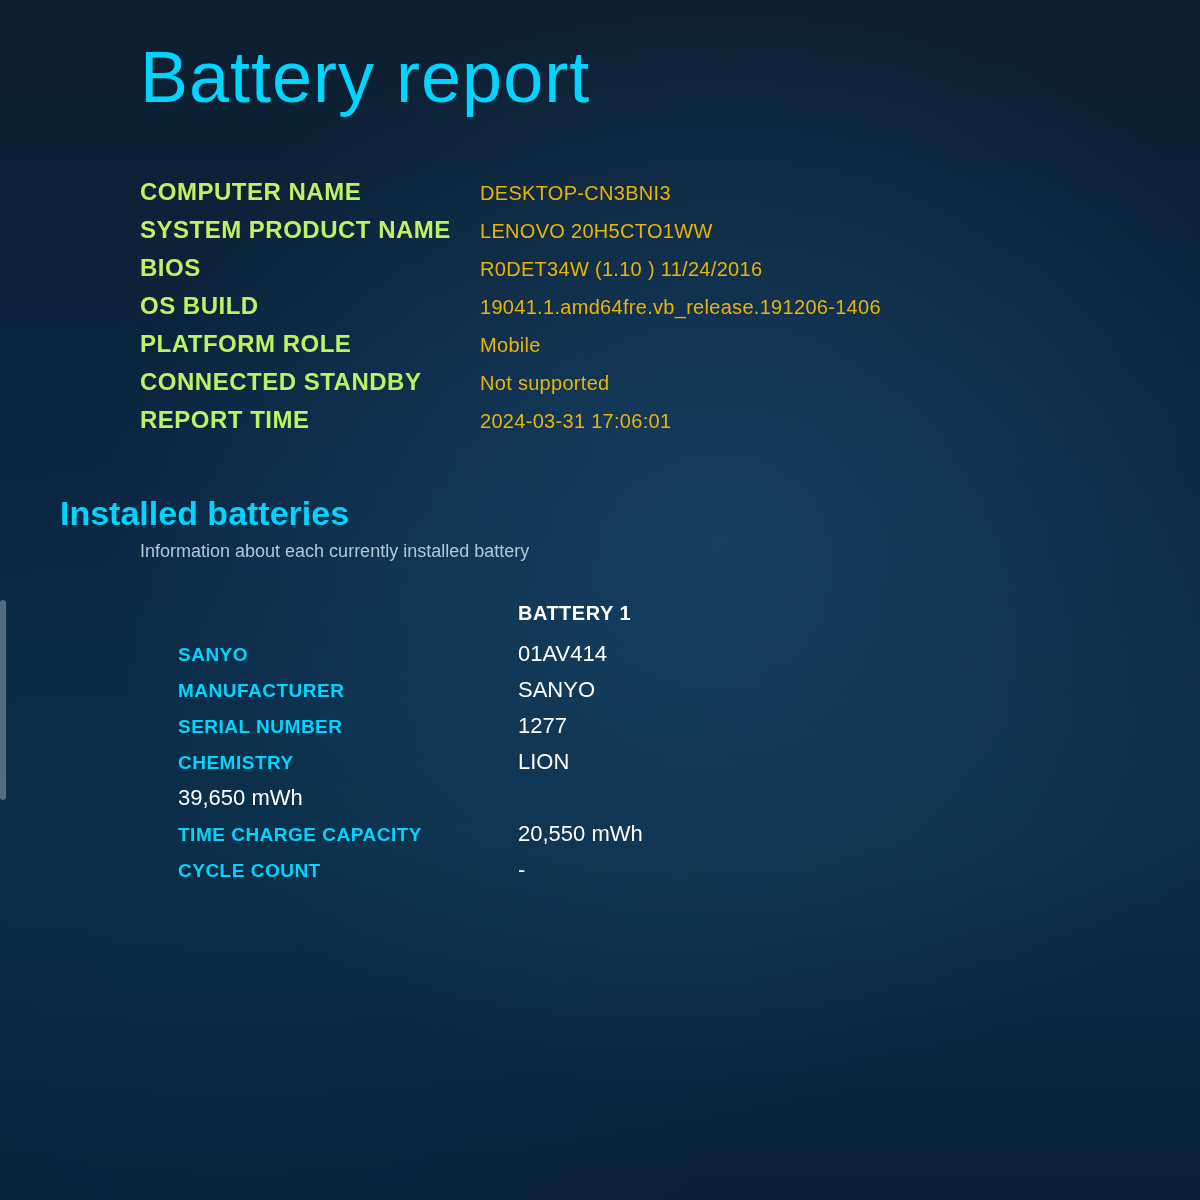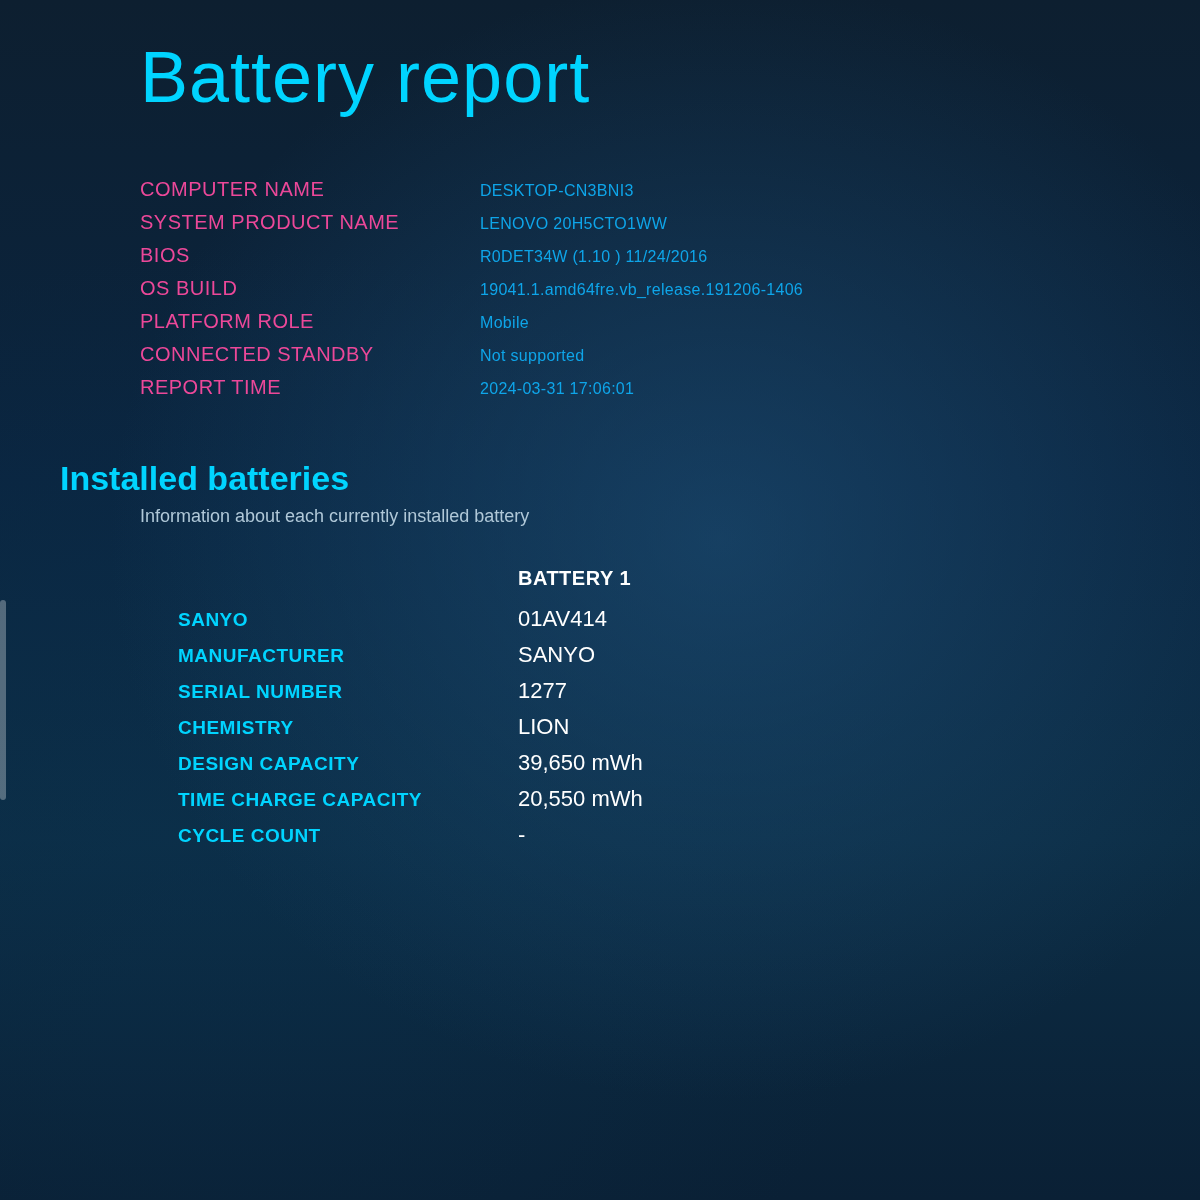--- a/index.html
+++ b/index.html
@@ -51,31 +51,31 @@
     }
 
     .info-row {
       display: flex;
       margin-bottom: 10px;
       align-items: baseline;
     }
 
     .info-label {
       width: 340px;
+      font-size: 24px;
+      font-weight: 700;
+      color: #bef264;
+      letter-spacing: 0.5px;
+      flex-shrink: 0;
+    }
+
+    .info-value {
       font-size: 20px;
       font-weight: 400;
-      color: #ec4899;
-      letter-spacing: 0.5px;
-      flex-shrink: 0;
-    }
-
-    .info-value {
-      font-size: 16px;
-      font-weight: 400;
-      color: #0ea5e9;
+      color: #eab308;
       letter-spacing: 0.3px;
     }
 
     .section-title {
       font-size: 34px;
       font-weight: 600;
       color: #00d4ff;
       margin-bottom: 8px;
     }
 
@@ -202,21 +202,20 @@
       </div>
       <div class="battery-row">
         <span class="battery-row-label">SERIAL NUMBER</span>
         <span class="battery-row-value">1277</span>
       </div>
       <div class="battery-row">
         <span class="battery-row-label">CHEMISTRY</span>
         <span class="battery-row-value">LION</span>
       </div>
       <div class="battery-row">
-        <span class="battery-row-label">DESIGN CAPACITY</span>
         <span class="battery-row-value">39,650 mWh</span>
       </div>
       <div class="battery-row">
         <span class="battery-row-label">TIME CHARGE CAPACITY</span>
         <span class="battery-row-value">20,550 mWh</span>
       </div>
       <div class="battery-row">
         <span class="battery-row-label">CYCLE COUNT</span>
         <span class="battery-row-value">-</span>
       </div>

